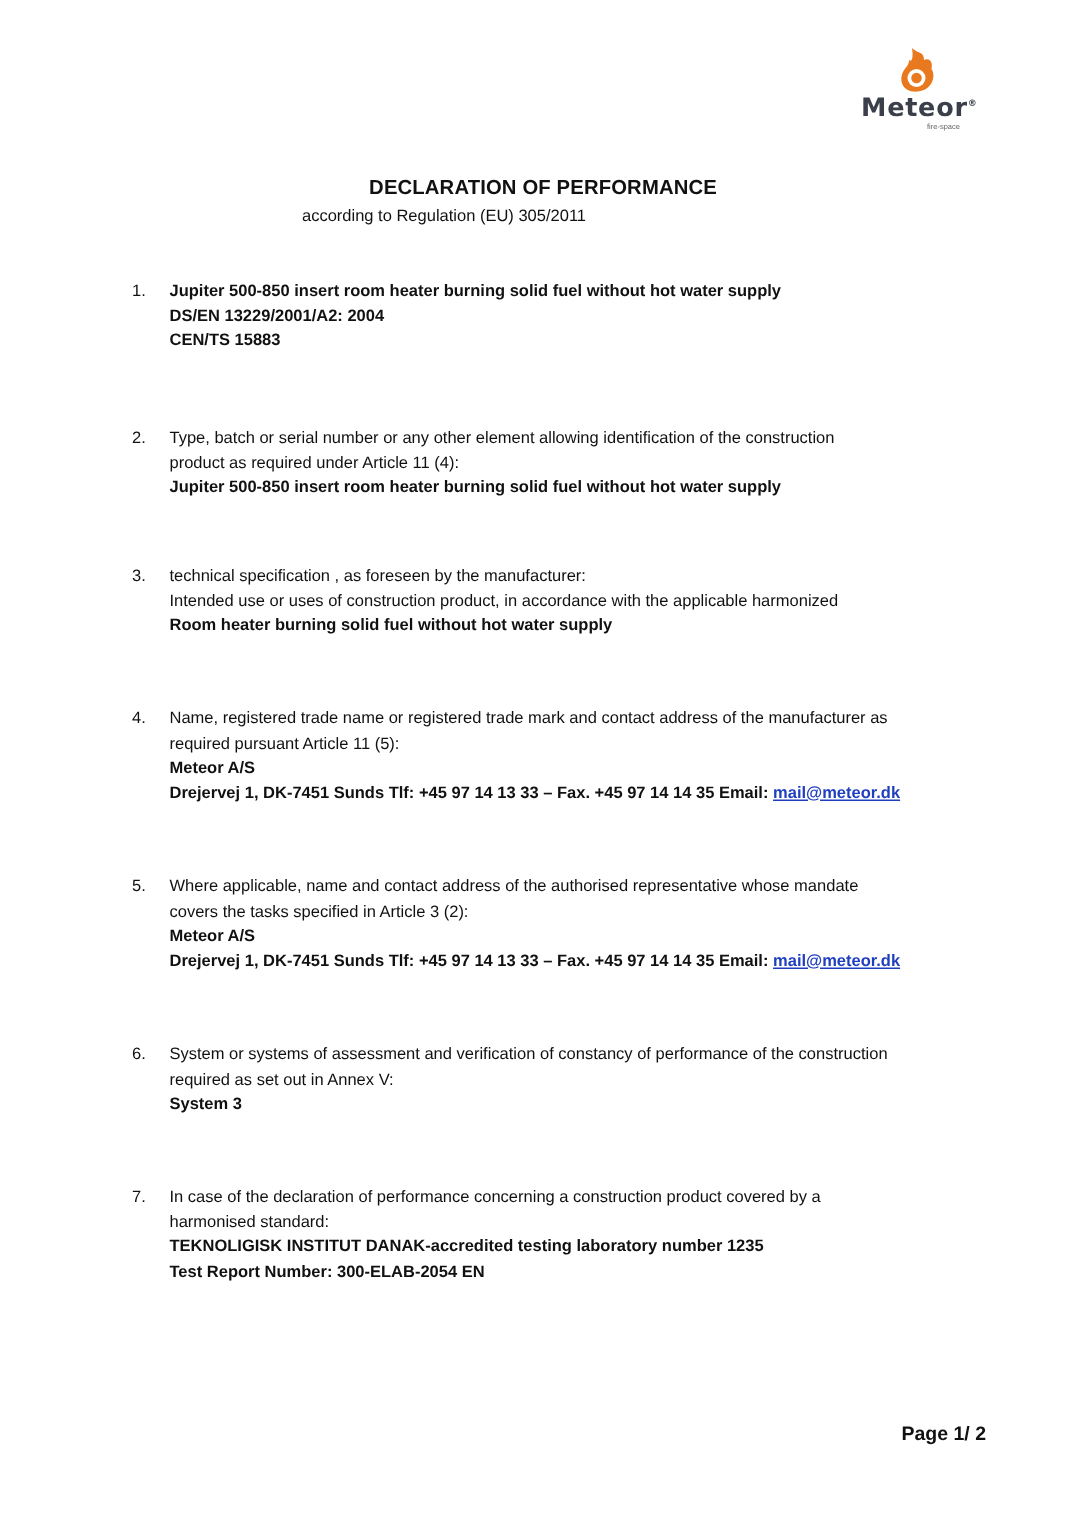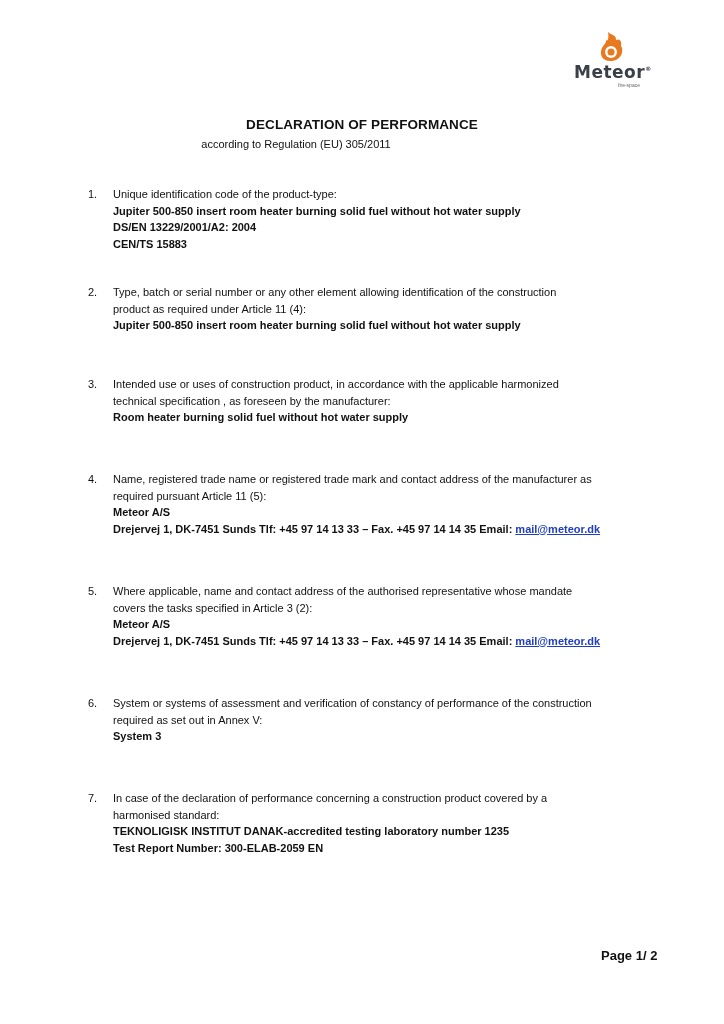--- a/index.html
+++ b/index.html
@@ -51,41 +51,40 @@
   </div>
   <div class="logo-tag">fire-space</div>
 </div>
 
 <div class="title">DECLARATION OF PERFORMANCE</div>
 <div class="subtitle">according to Regulation (EU) 305/2011</div>
 
 <div class="section" style="top:186px;">
   <span class="num">1.</span>
   <div class="body">
-    <div>Unique identification code of the product-type:</div>
     <div class="b">Jupiter 500-850 insert room heater burning solid fuel without hot water supply</div>
     <div class="b">DS/EN 13229/2001/A2: 2004</div>
     <div class="b">CEN/TS 15883</div>
   </div>
 </div>
 
 <div class="section" style="top:284px;">
   <span class="num">2.</span>
   <div class="body">
     <div>Type, batch or serial number or any other element allowing identification of the construction</div>
     <div>product as required under Article 11 (4):</div>
     <div class="b">Jupiter 500-850 insert room heater burning solid fuel without hot water supply</div>
   </div>
 </div>
 
 <div class="section" style="top:376px;">
   <span class="num">3.</span>
   <div class="body">
+    <div>technical specification , as foreseen by the manufacturer:</div>
     <div>Intended use or uses of construction product, in accordance with the applicable harmonized</div>
-    <div>technical specification , as foreseen by the manufacturer:</div>
     <div class="b">Room heater burning solid fuel without hot water supply</div>
   </div>
 </div>
 
 <div class="section" style="top:471px;">
   <span class="num">4.</span>
   <div class="body">
     <div>Name, registered trade name or registered trade mark and contact address of the manufacturer as</div>
     <div>required pursuant Article 11 (5):</div>
     <div class="b">Meteor A/S</div>
@@ -111,17 +110,17 @@
     <div class="b">System 3</div>
   </div>
 </div>
 
 <div class="section" style="top:790px;">
   <span class="num">7.</span>
   <div class="body">
     <div>In case of the declaration of performance concerning a construction   product covered by a</div>
     <div>harmonised standard:</div>
     <div class="b">TEKNOLIGISK INSTITUT DANAK-accredited testing laboratory number 1235</div>
-    <div class="b">Test Report Number: 300-ELAB-2059 EN</div>
+    <div class="b">Test Report Number: 300-ELAB-2054 EN</div>
   </div>
 </div>
 
 <div class="page-num">Page 1/ 2</div>
 
 </body></html>

